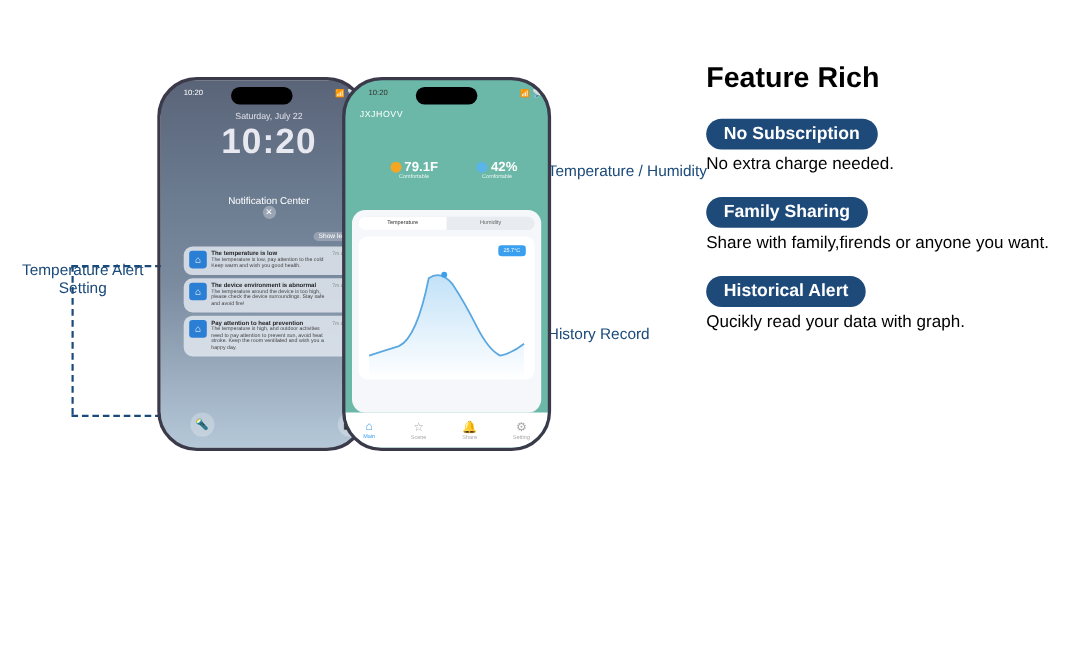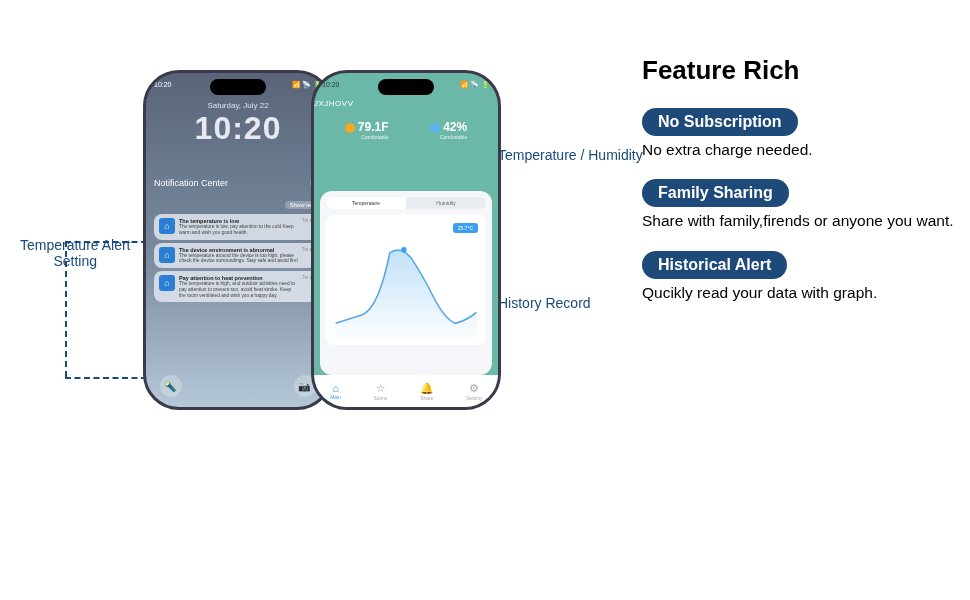--- a/index.html
+++ b/index.html
@@ -3,47 +3,47 @@
 <meta charset="utf-8">
 <style>
 * { margin: 0; padding: 0; box-sizing: border-box; }
 body { font-family: Arial, sans-serif; width: 970px; height: 600px; background: #fff; position: relative; overflow: hidden; }
 
 .callout-label { position: absolute; color: #1a4a7a; font-size: 14px; }
 .callout-box { position: absolute; border: 2px dashed #1a4a7a; border-radius: 10px; }
 .callout-line { position: absolute; border-top: 2px dashed #1a4a7a; }
 .callout-line-v { position: absolute; border-left: 2px dashed #1a4a7a; }
 
-.phone { position: absolute; width: 190px; height: 340px; border-radius: 36px; background: #1a1a2e; border: 3px solid #3a3a4a; overflow: hidden; }
+.phone { position: absolute; width: 190px; height: 340px; border-radius: 36px; background: #1a1a2e; border: 3px solid #3a3a4a; overflow: hidden; padding-left: 13px; }
 .phone-notch { position: absolute; top: 6px; left: 50%; transform: translateX(-50%); width: 56px; height: 16px; background: #000; border-radius: 12px; z-index: 10; }
 
 
 .phone1 { left: 143px; top: 70px; background: linear-gradient(180deg, #5a6478 0%, #6a7a8f 30%, #7a8a9f 55%, #b5c8d8 100%); }
 .phone1 .statusbar { position: absolute; top: 8px; width: 100%; display: flex; justify-content: space-between; padding: 0 8px; font-size: 7px; color: #fff; }
 .phone1 .date { text-align: center; color: #e0e0e8; font-size: 8px; margin-top: 28px; }
 .phone1 .time { text-align: center; color: #e8e8f0; font-size: 32px; font-weight: 600; letter-spacing: 1px; }
-.phone1 .notif-header { margin: 30px 8px 4px; display: flex; justify-content: space-between; align-items: center; color: #fff; font-size: 9px; }
+.phone1 .notif-header { margin: 30px 8px 4px; display: flex; justify-content: space-between; align-items: center; color: #fff; font-size: 9px; flex-direction: column; }
 .phone1 .notif-header .close { width: 12px; height: 12px; background: rgba(255,255,255,0.3); border-radius: 50%; font-size: 8px; text-align: center; line-height: 12px; }
 .phone1 .show-less { text-align: right; margin: 0 8px 3px; }
 .phone1 .show-less span { background: rgba(255,255,255,0.25); padding: 1px 5px; border-radius: 6px; font-size: 6px; color: #fff; }
 .phone1 .notif { margin: 3px 8px; background: rgba(225,230,238,0.85); border-radius: 8px; padding: 4px 5px; display: flex; gap: 4px; }
 .phone1 .notif-icon { width: 16px; height: 16px; background: #2a7fd4; border-radius: 3px; flex-shrink: 0; display: flex; align-items: center; justify-content: center; color: #fff; font-size: 9px; }
 .phone1 .notif-text { flex: 1; }
 .phone1 .notif-title { font-size: 5.5px; font-weight: 700; color: #222; }
 .phone1 .notif-body { font-size: 4.8px; color: #444; line-height: 1.2; }
 .phone1 .notif-time { font-size: 4.5px; color: #888; }
 .phone1 .bottom-icons { position: absolute; bottom: 10px; width: 100%; display: flex; justify-content: space-between; padding: 0 14px; }
 .phone1 .bottom-icons div { width: 22px; height: 22px; background: rgba(255,255,255,0.25); border-radius: 50%; display: flex; align-items: center; justify-content: center; color: #fff; font-size: 10px; }
 
 
 .phone2 { left: 311px; top: 70px; background: #6bb8a8; }
 .phone2 .statusbar { position: absolute; top: 8px; width: 100%; display: flex; justify-content: space-between; padding: 0 8px; font-size: 7px; color: #333; }
 .phone2 .app-header { text-align: left; color: #fff; font-size: 8px; margin-top: 26px; letter-spacing: 0.5px; }
 .phone2 .readings { display: flex; justify-content: space-around; margin: 12px 10px; }
-.phone2 .reading { text-align: right; }
+.phone2 .reading { text-align: center; margin-top: 24px; }
 .phone2 .reading .val { font-size: 12px; color: #fff; font-weight: 600; }
 .phone2 .reading .lab { font-size: 5px; color: rgba(255,255,255,0.85); }
 .phone2 .reading-icon { display: inline-block; width: 10px; height: 10px; border-radius: 50%; vertical-align: middle; margin-right: 3px; }
 .phone2 .chart-area { position: absolute; top: 118px; left: 6px; right: 6px; bottom: 32px; background: #f5f7fa; border-radius: 12px; padding: 6px; }
 .phone2 .chart-tabs { display: flex; background: #e8ebef; border-radius: 8px; font-size: 5px; overflow: hidden; }
 .phone2 .chart-tabs div { flex: 1; text-align: center; padding: 3px; color: #666; }
 .phone2 .chart-tabs .active { background: #fff; color: #333; }
 .phone2 .chart-card { margin-top: 6px; background: #fff; border-radius: 8px; height: 130px; position: relative; }
 .phone2 .chart-card svg { width: 100%; height: 100%; }
 .phone2 .chart-tag { position: absolute; top: 8px; right: 8px; background: #3a9fef; color: #fff; font-size: 5px; padding: 2px 5px; border-radius: 3px; }

